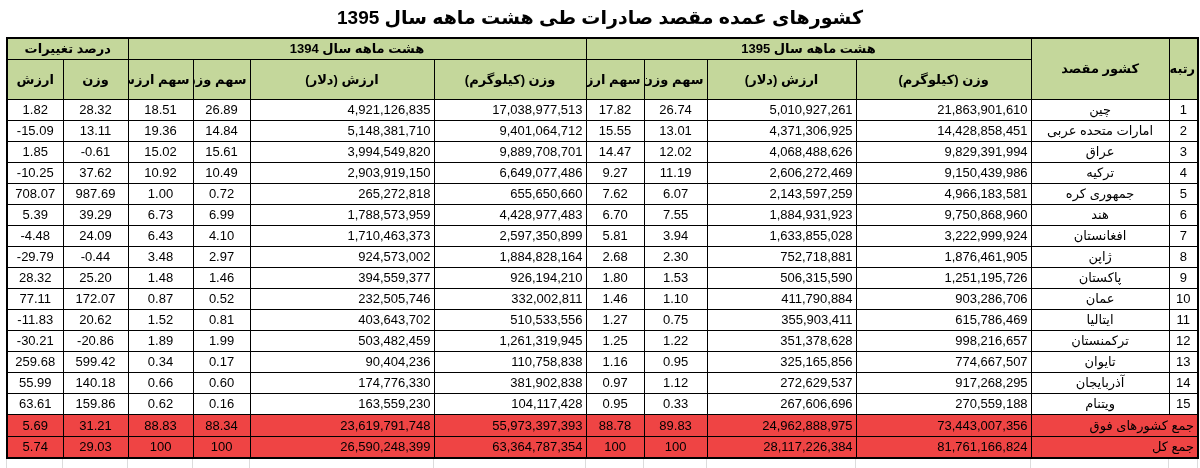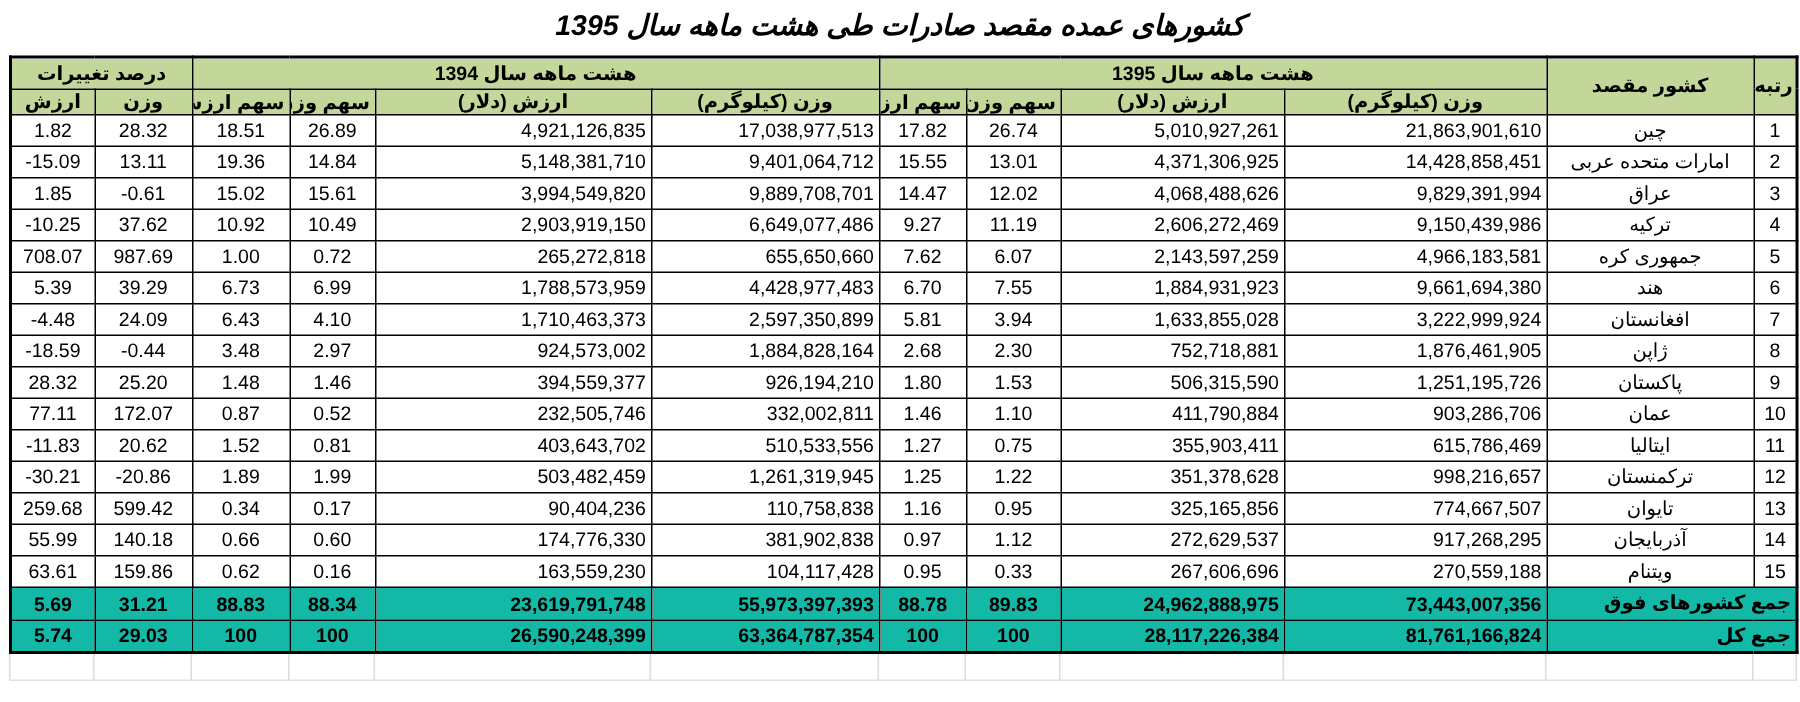--- a/index.html
+++ b/index.html
@@ -2,40 +2,40 @@
 <html><head>
 <meta charset="utf-8">
 <style>
   html,body{margin:0;padding:0;}
   body{
     width:1200px;height:468px;background:#ffffff;overflow:hidden;position:relative;
     font-family:"Liberation Sans","DejaVu Sans",sans-serif;color:#000;
   }
   .title{
     position:absolute;top:1px;left:0;width:1200px;height:34px;line-height:34px;
-    text-align:center;font-size:19px;font-weight:bold;direction:rtl;font-style:italic;
+    text-align:center;font-size:19px;font-weight:bold;direction:rtl;
   }
   .tablewrap{position:absolute;top:37px;left:6px;}
   table.main{
     border-collapse:collapse;table-layout:fixed;width:1191px;direction:rtl;
     border:2px solid #000;
   }
   table.main th, table.main td{
     border:1px solid #000;overflow:hidden;white-space:nowrap;
     font-size:13px;padding:0 3px;height:21px;box-sizing:border-box;
   }
   table.main th{font-weight:bold;text-align:center;}
   tr.grp th{height:21px;margin-top:20px;}
-  tr.sub th{height:17px;}
+  tr.sub th{height:40px;}
   .green{background:#c4d79b;}
   td.num{text-align:right;direction:ltr;padding-right:4px;padding-left:2px;}
   td.mid{text-align:center;direction:ltr;}
   td.country{text-align:center;padding-right:2px;}
   td.rank{text-align:center;direction:ltr;padding-left:1px;padding-right:6px;}
-  tr.total td{background:#14b8a6;font-weight:bold;height:22px;}
+  tr.total td{background:#ef4444;font-weight:normal;height:22px;}
   td.total-label{text-align:right;font-weight:bold;}
   
   table.ghost{
     border-collapse:collapse;table-layout:fixed;width:1191px;direction:rtl;margin-top:0;
   }
   table.ghost td{
     border-right:1px solid #dcdcdc;border-left:1px solid #dcdcdc;
     border-bottom:1px solid #e0e0e0;border-top:none;height:17px;padding:0;
   }
 </style>
@@ -148,21 +148,21 @@
     <td class="num">655,650,660</td>
     <td class="num">265,272,818</td>
     <td class="mid">0.72</td>
     <td class="mid">1.00</td>
     <td class="mid">987.69</td>
     <td class="mid">708.07</td>
   </tr>
         <tr>
     <td class="rank">6</td>
     <td class="country">هند</td>
-    <td class="num">9,661,694,380</td>
+    <td class="num">9,750,868,960</td>
     <td class="num">1,884,931,923</td>
     <td class="mid">7.55</td>
     <td class="mid">6.70</td>
     <td class="num">4,428,977,483</td>
     <td class="num">1,788,573,959</td>
     <td class="mid">6.99</td>
     <td class="mid">6.73</td>
     <td class="mid">39.29</td>
     <td class="mid">5.39</td>
   </tr>
@@ -185,21 +185,21 @@
     <td class="country">ژاپن</td>
     <td class="num">1,876,461,905</td>
     <td class="num">752,718,881</td>
     <td class="mid">2.30</td>
     <td class="mid">2.68</td>
     <td class="num">1,884,828,164</td>
     <td class="num">924,573,002</td>
     <td class="mid">2.97</td>
     <td class="mid">3.48</td>
     <td class="mid">-0.44</td>
-    <td class="mid">-18.59</td>
+    <td class="mid">-29.79</td>
   </tr>
         <tr>
     <td class="rank">9</td>
     <td class="country">پاکستان</td>
     <td class="num">1,251,195,726</td>
     <td class="num">506,315,590</td>
     <td class="mid">1.53</td>
     <td class="mid">1.80</td>
     <td class="num">926,194,210</td>
     <td class="num">394,559,377</td>

